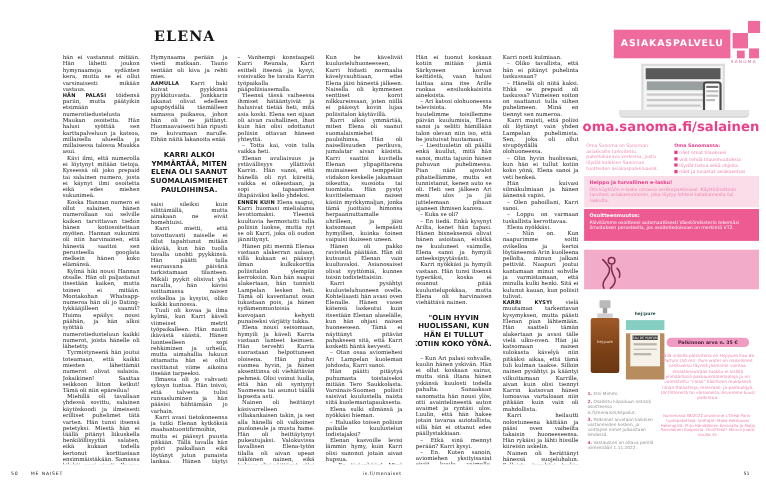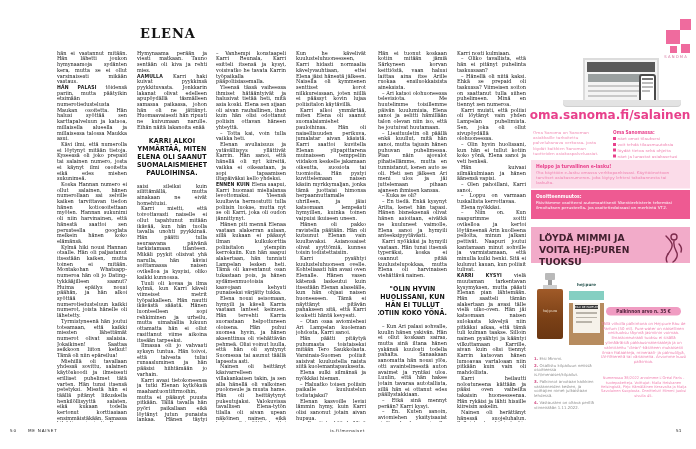--- a/index.html
+++ b/index.html
@@ -160,20 +160,23 @@
       <p class="para">Hän kuivasi silmäkulmiaan ja hänen äänensä vapisi.</p>
       <p class="para">– Olen pahoillani, Karri sanoi.</p>
       <p class="para">– Loppu on varmaan tuskallista kerrottavaa.</p>
       <p class="para">Elena nyökkäsi.</p>
       <p class="para">– Niin on. Kun naapurimme soitti ovikelloa ja kertoi löytäneensä Arin kuolleena pellolta, minun jalkani pettivät. Naapuri joutui kantamaan minut sohville ja varmistamaan, että minulla kulki henki. Sitä ei kulunut kauan, kun poliisit tulivat.</p>
       <p class="para ni"><span class="lead">KARRI KYSYI </span>vielä muutaman tarkentavan kysymyksen, mutta päästi Elenan pian lähtemään. Hän saatteli tämän alakertaan ja avasi tälle vielä ulko-oven. Hän jäi katsomaan naisen sulokasta kävelyä niin pitkäksi aikaa, että tämä tuli kulman taakse. Silloin nainen pysähtyi ja kääntyi vilkuttamaan Karrille, aivan kuin olisi tiennyt Karrin katsovan hänen lumoavaa vartaloaan niin pitkään kuin vain oli mahdollista.</p>
       <p class="para">Karri heilautti nolostuneena kättään ja pääsi oven vaiheilta takaisin huoneeseensa. Hän rykäisi ja lähti hissille kiireisin askelin.</p>
       <p class="para">Nainen oli herättänyt hänessä suojeluhalun. Sellaista tapahtui tuskin koskaan. Hän sätti itseään, kun oli uskonut Lampelan sisaruksia kyseenalaistamatta heidän kertomustaan mitenkään. Hän päätti tarkistaa Petran ja Aaro Lampelan alibit. Ehkä juuri he tai toinen heistä oli vieraillut pihassa vainajan viimeisenä iltana. Ei ollut ennenkuulumatonta, että surevat omaiset saattoivat paljastua perintöriitoja kytevillä häikäilemättömiksi tappajiksi.</p>
     </div>
 
+  <div class="banner">
+    <span>ASIAKASPALVELU</span>
+  </div>
   <div>
     <div class="px" style="left:666px;top:30px;width:14px;height:14px;"></div>
     <div class="px" style="left:680px;top:19px;width:11px;height:11px;"></div>
     <div class="px" style="left:681px;top:44px;width:9px;height:9px;"></div>
     <div class="px" style="left:670px;top:46px;width:7px;height:7px;"></div>
   </div>
   <div class="s2" style="left:628px;top:54px;width:120px;">
     <div class="sanoma-word">SANOMA</div>
   </div>
 
@@ -231,21 +234,20 @@
   </div>
 
   <div class="s2" style="left:531px;top:190px;width:318px;">
     <div class="pinkbox darkbox" style="min-height:58px;">
       <h4>Osoitteenmuutos:</h4>
       <p>Päivitämme osoitteesi automaattisesti Väestörekisterin tekemäsi ilmoituksen perusteella, jos osoitetiedoissasi on merkintä VT2.</p>
     </div>
   </div>
 
   <div class="ad-head">
-    <div class="ad-title">LÖYDÄ MIMMI JA VOITA HEJ:PUREN TUOKSU</div>
     <svg width="30" height="32" viewBox="0 0 30 32">
       <g fill="none" stroke="#7e2c4e" stroke-width="1.4" stroke-linecap="round">
         <circle cx="17" cy="5" r="3"></circle>
         <path d="M9 4 C12 7,14 9,15 12 C16 16,13 19,11 22"></path>
         <path d="M17 9 C16 14,18 17,20 21 C21 24,19 28,16 30"></path>
         <path d="M11 22 C9 25,9 28,10 30"></path>
         <path d="M22 12 C24 14,25 17,24 20"></path>
       </g>
     </svg>
   </div>

